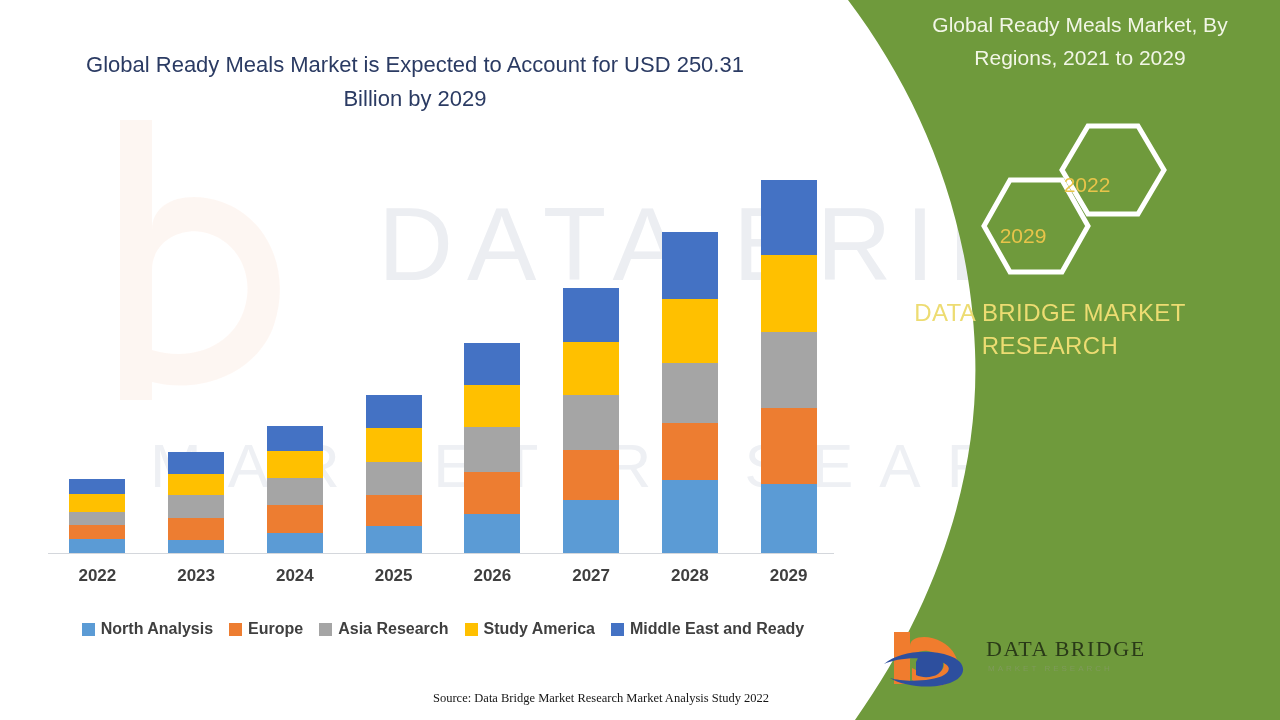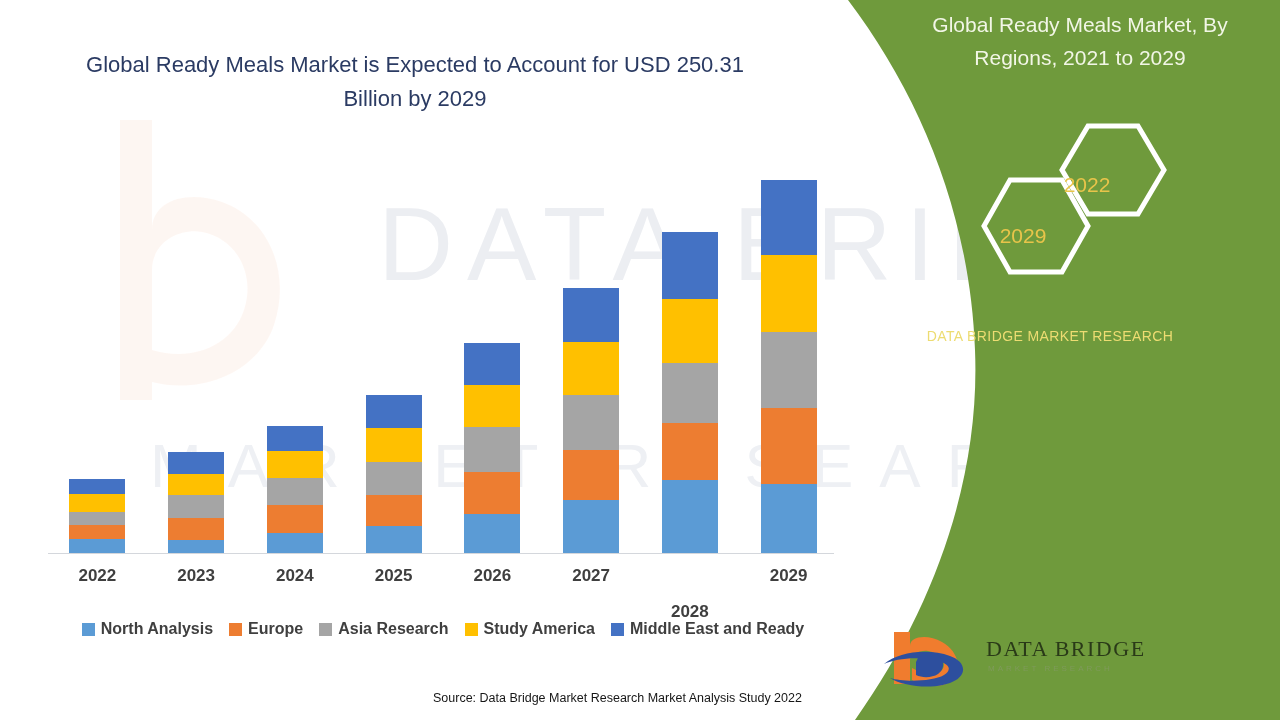--- a/index.html
+++ b/index.html
@@ -77,21 +77,21 @@
   #footer{
     position:absolute;left:0;top:680px;width:860px;height:40px;
   }
   #footer-dmca{
     position:absolute;left:30px;top:10px;
     font-family:"Liberation Serif", serif;
     font-size:12.5px;color:#161616;white-space:nowrap;
   }
   #footer-source{
     position:absolute;left:433px;top:11px;
-    font-family:Liberation Sans, sans-serif;
+    font-family:Liberation Serif, serif;
     font-size:12.5px;color:#161616;white-space:nowrap;
   }
 
   
   #green-panel{
     position:absolute;left:820px;top:0;width:460px;height:720px;
     pointer-events:none;
   }
   #green-svg{position:absolute;left:0;top:0;}
   #green-content{position:absolute;left:0;top:0;width:460px;height:720px;}
@@ -104,22 +104,22 @@
   #hexes{position:absolute;left:150px;top:118px;width:210px;height:165px;}
   .hex-label{
     position:absolute;
     font-size:21px;font-weight:400;color:#e8c44a;
     text-align:center;
   }
   #hex-2022-label{left:72px;top:55px;width:90px;}
   #hex-2029-label{left:8px;top:106px;width:90px;}
 
   #brand-name{
-    position:absolute;left:30px;top:320px;width:400px;
-    text-align:center;font-size:14px;line-height:33px;
+    position:absolute;left:30px;top:296px;width:400px;
+    text-align:center;font-size:24px;line-height:33px;
     color:#eddc72;font-weight:400;letter-spacing:.4px;
   }
 
   #logo-block{position:absolute;left:60px;top:628px;width:350px;height:62px;}
   #logo-text{
     position:absolute;left:106px;top:8px;
     font-family:"Liberation Serif", serif;
     font-size:22px;letter-spacing:1.5px;color:#2a3a18;
   }
   #logo-sub{
@@ -203,21 +203,21 @@
         </div>
       </div>
     <div id="axis-line"></div>
     <div id="x-labels">
         <div class="x-label" style="left: 1.375px;">2022</div>
         <div class="x-label" style="left: 100.125px;">2023</div>
         <div class="x-label" style="left: 198.875px;">2024</div>
         <div class="x-label" style="left: 297.625px;">2025</div>
         <div class="x-label" style="left: 396.375px;">2026</div>
         <div class="x-label" style="left: 495.125px;">2027</div>
-        <div class="x-label" style="left: 593.875px; margin-top: 36px;">2028</div>
+        <div class="x-label" style="left: 593.875px;">2028</div>
         <div class="x-label" style="left: 692.625px;">2029</div>
       </div>
 
     <div id="legend">
         <div class="legend-item">
           <span class="legend-swatch" style="background: rgb(91, 155, 213);"></span>
           <span class="legend-label">North Analysis</span>
         </div>
         <div class="legend-item">
           <span class="legend-swatch" style="background: rgb(237, 125, 49);"></span>

